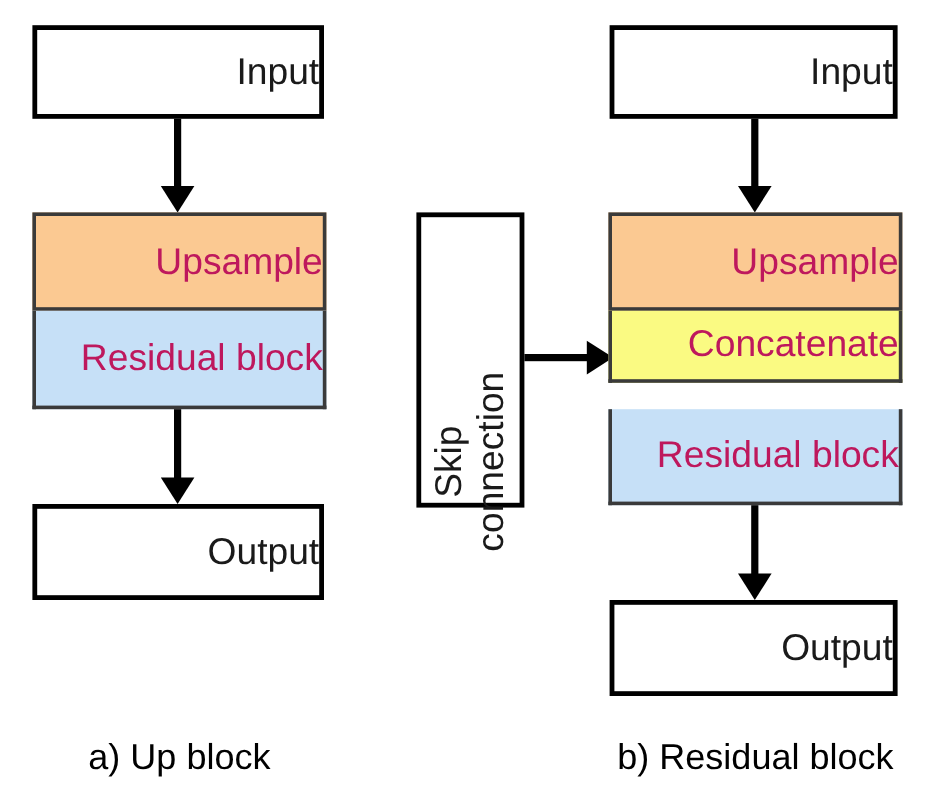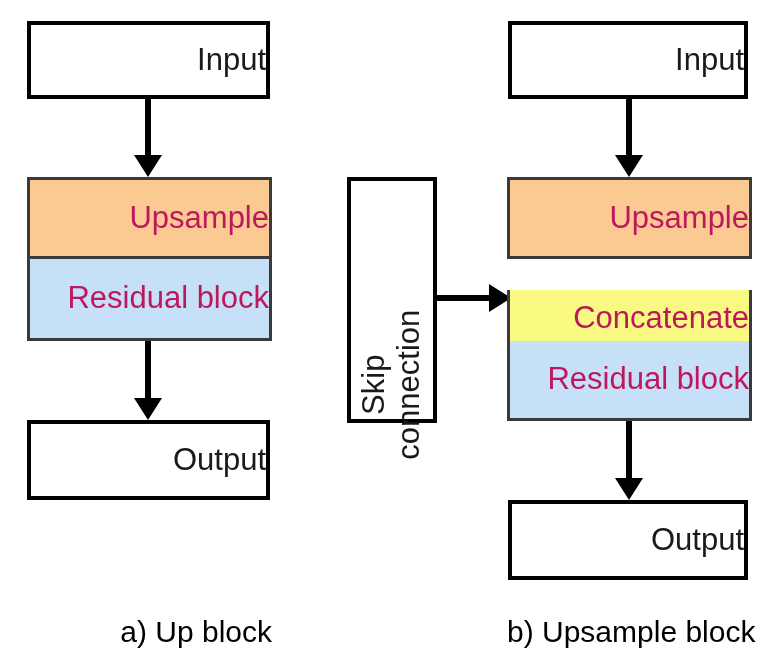--- a/index.html
+++ b/index.html
@@ -112,21 +112,21 @@
     line-height: 1.12;
     text-align: center;
     color: #1a1a1a;
   }
 
   
   .caption {
     position: absolute;
     font-size: 30px;
     color: #000000;
-    text-align: right;
+    text-align: center;
     white-space: nowrap;
   }
 </style>
 </head>
 <body>
 
 <div id="canvas">
 
   <div class="node io-box" style="left:27px; top:21px; width:243px; height:78px;">
     <span>Input</span>
@@ -174,32 +174,32 @@
 
   <div class="arrow-v" style="left:629px; top:99px; height:78px;">
     <div class="shaft" style="height:58px;"></div>
     <div class="head"></div>
   </div>
 
   <div class="node layer orange" style="left:507px; top:177px; width:245px; height:82px;">
     <span>Upsample</span>
   </div>
 
-  <div class="node layer yellow stack-mid" style="left:507px; top:259px; width:245px; height:60px;margin-top:31px;">
+  <div class="node layer yellow stack-mid" style="left:507px; top:259px; width:245px; height:60px;">
     <span>Concatenate</span>
   </div>
 
   <div class="node layer blue stack-mid" style="left:507px; top:341px; width:245px; height:80px;">
     <span>Residual block</span>
   </div>
 
   <div class="arrow-v" style="left:629px; top:421px; height:79px;">
     <div class="shaft" style="height:59px;"></div>
     <div class="head"></div>
   </div>
 
   <div class="node io-box" style="left:508px; top:500px; width:240px; height:80px;">
     <span>Output</span>
   </div>
 
-  <div class="caption" style="left:507px; top:615px; width:245px;">b) Upsample block</div>
+  <div class="caption" style="left:507px; top:615px; width:245px;">b) Residual block</div>
 
 </div>
 
 </body></html>

